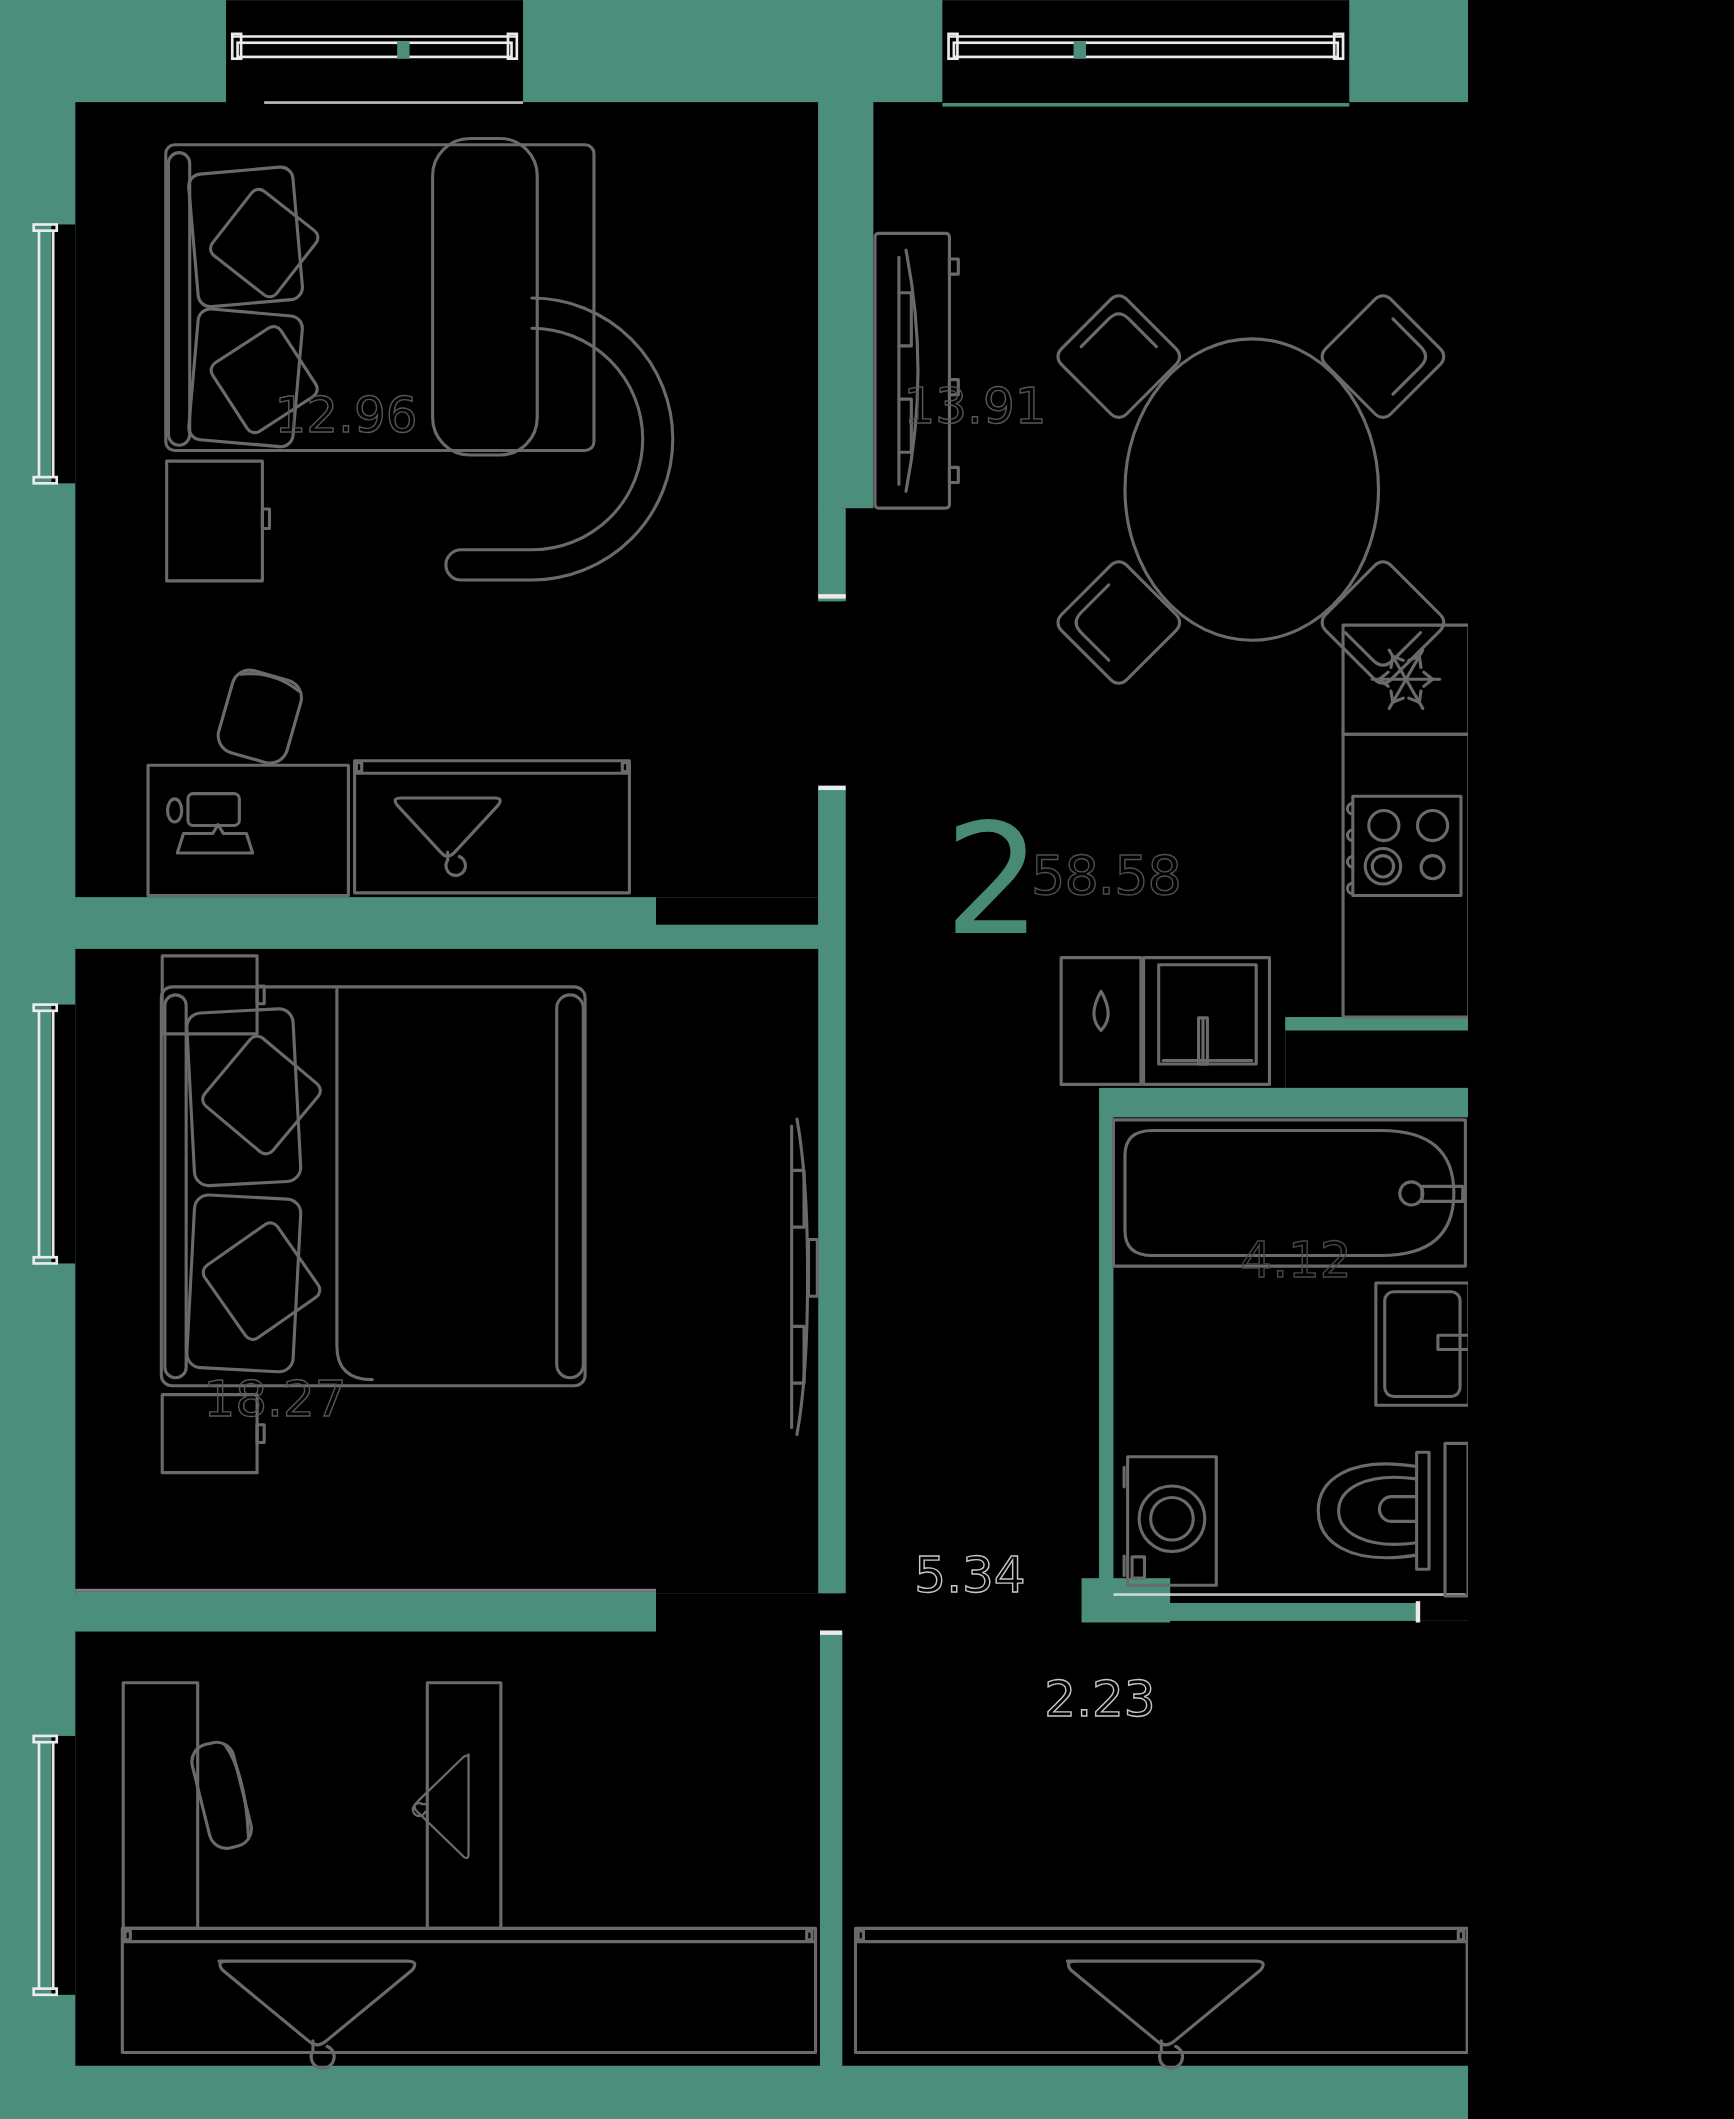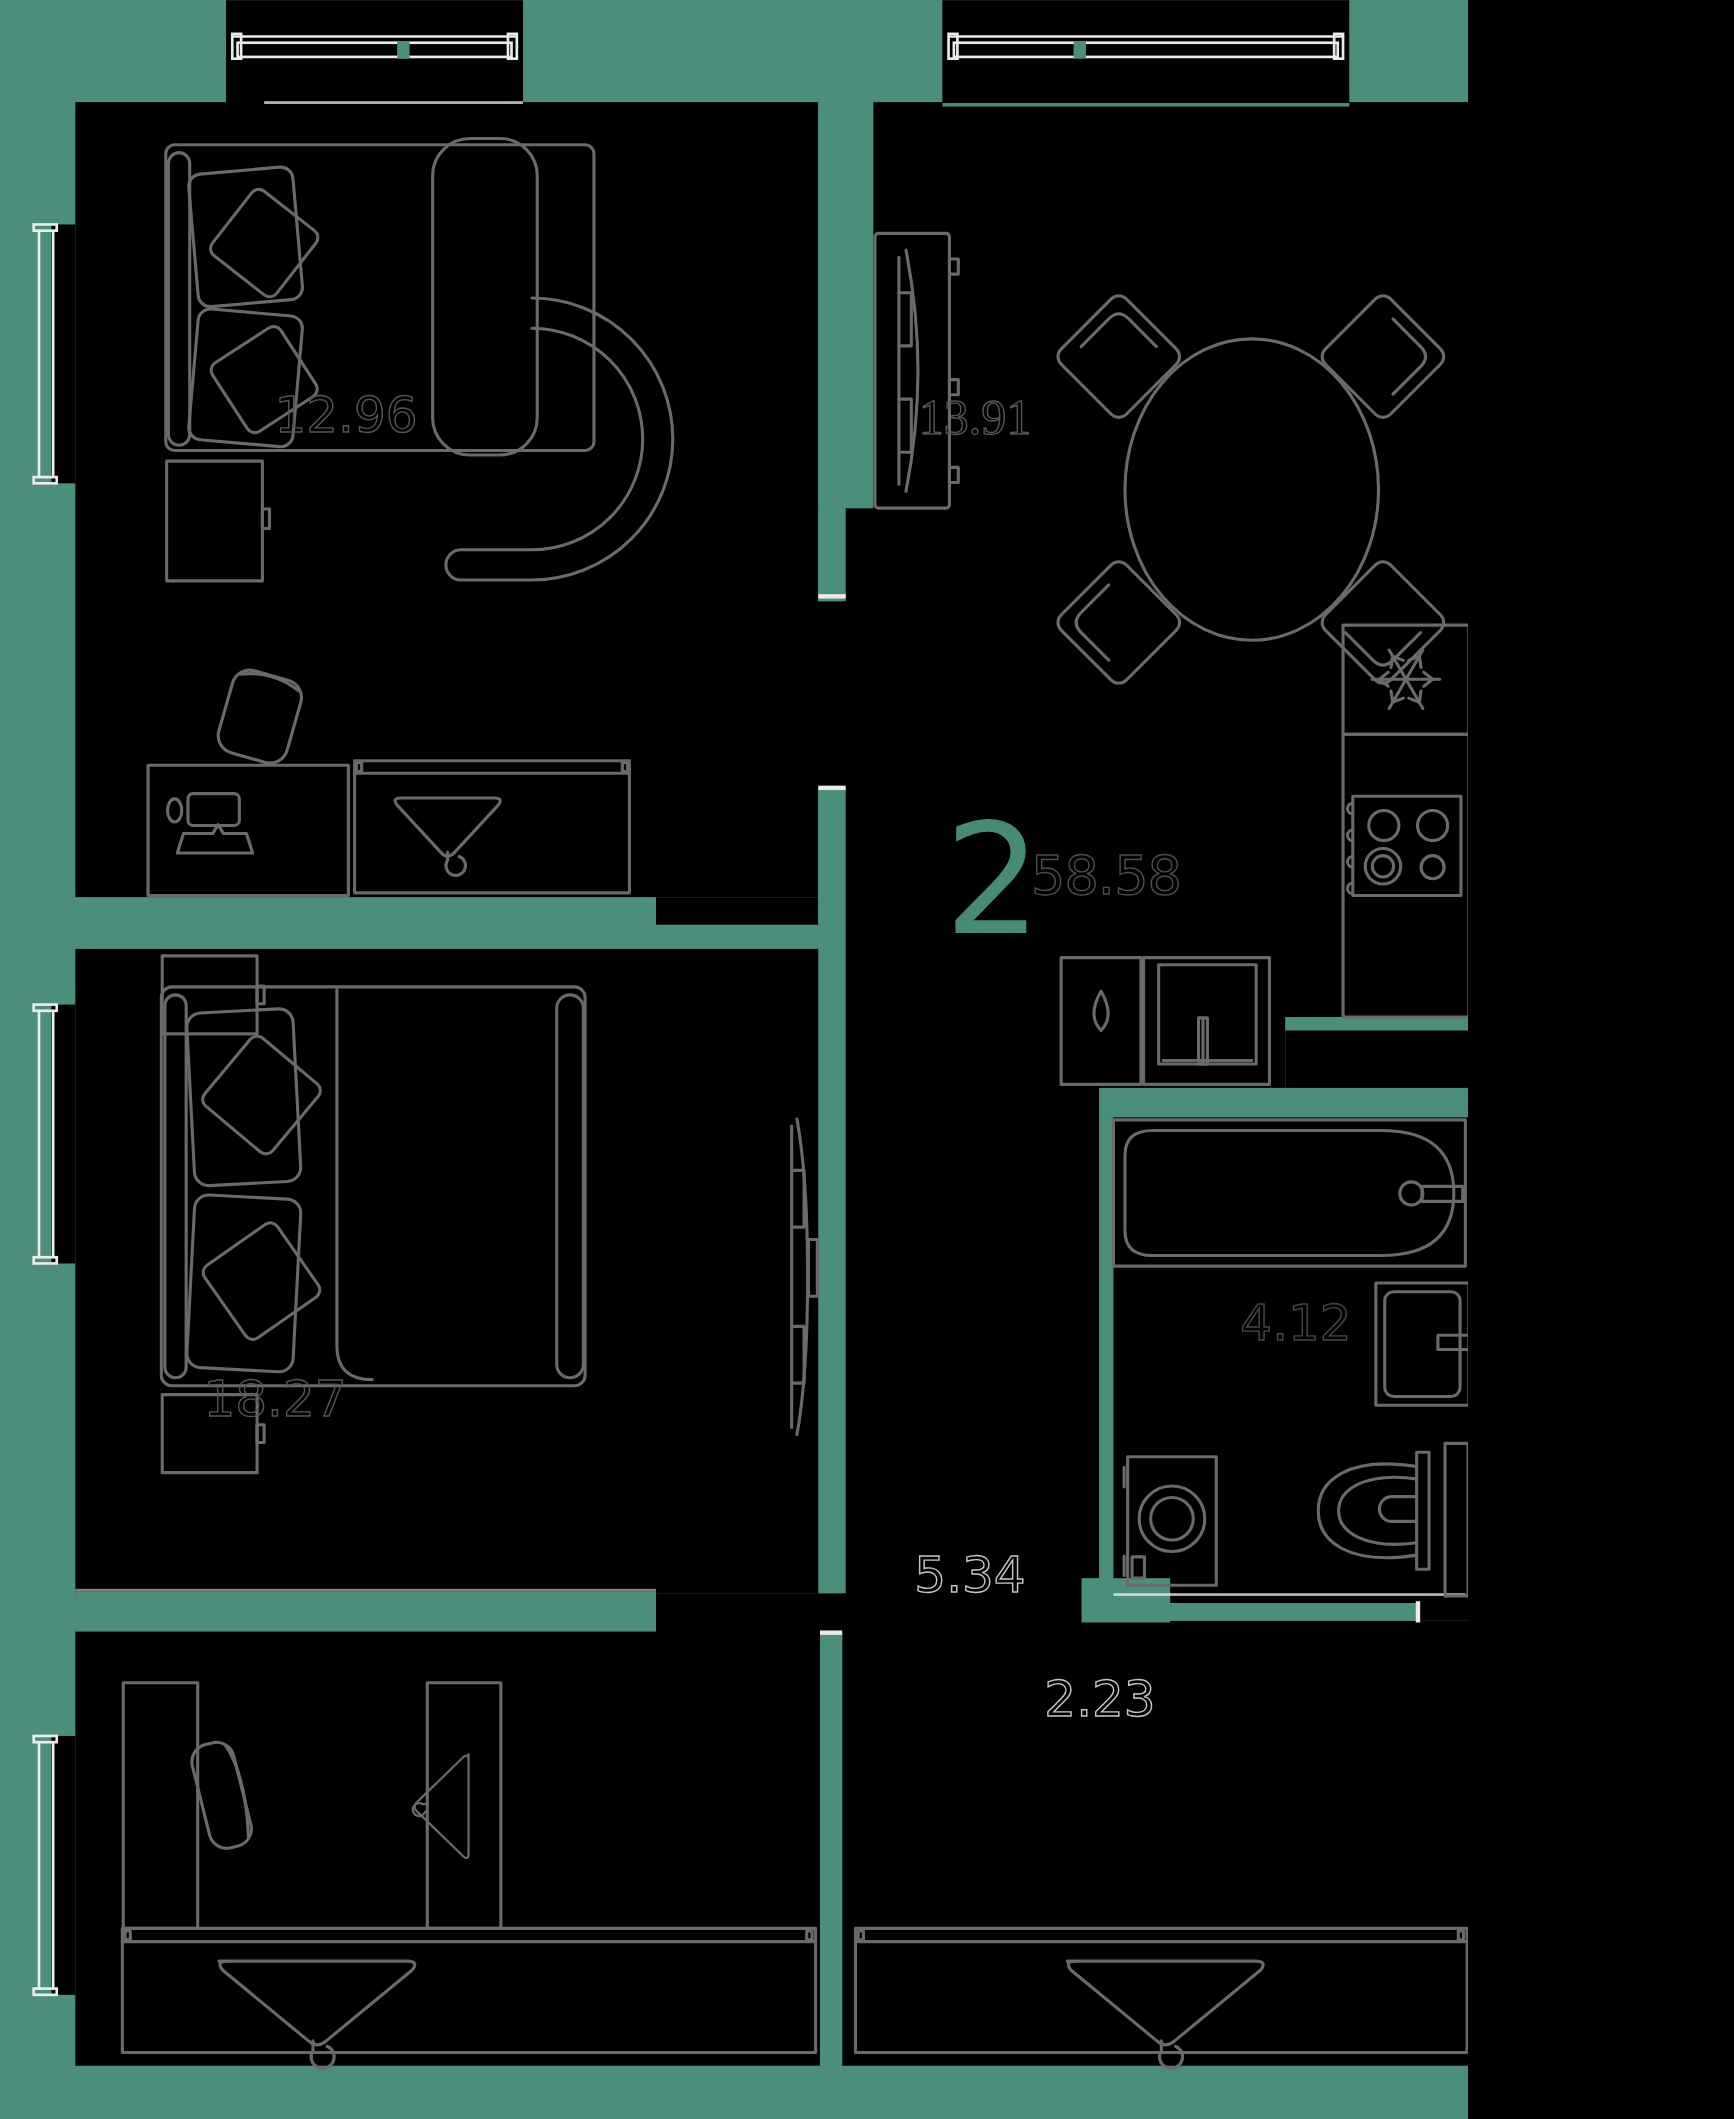--- a/index.html
+++ b/index.html
@@ -315,21 +315,21 @@
           <rect x="1645" y="2178" width="6" height="10"></rect>
       <g>
         <path d="M1204,2212 h212 q14,0 6,10 l-97,80 q-10,9 -20,0 l-97,-80 q-8,-10 6,-10 z"></path>
         <path d="M1310,2302 v11 a13,13 0 1 0 16,-5"></path>
       </g>
     </g>
   </g>
 </svg>
 
   <div class="lbl sz" style="left:346px;top:415px;">12.96</div>
-  <div class="lbl sz" style="left:975px;top:417px;font-family:Liberation Serif, serif;">13.91</div>
+  <div class="lbl sz" style="left:975px;top:406px;">13.91</div>
   <div class="lbl sz" style="left:275px;top:1399px;">18.27</div>
-  <div class="lbl sz dim" style="left:1296px;top:1323px;">4.12</div>
+  <div class="lbl sz dim" style="left:1296px;top:1260px;">4.12</div>
   <div class="lbl sz light" style="left:946px;top:1575px;margin-left:24px;">5.34</div>
   <div class="lbl sz light" style="left:1100px;top:1699px;">2.23</div>
   <div class="lbl accent" style="left:993px;top:880px;">2</div>
   <div class="lbl total dark" style="left:1106px;top:876px;">58.58</div>
 </div>
 
 
 </body></html>

